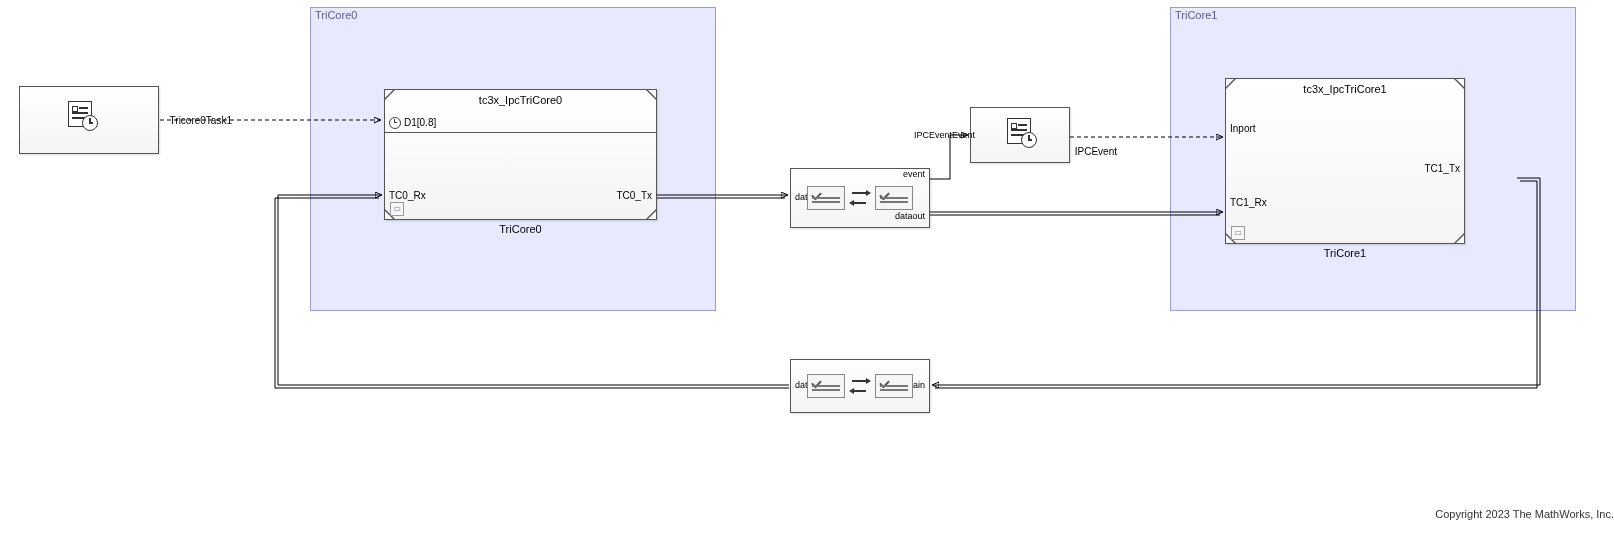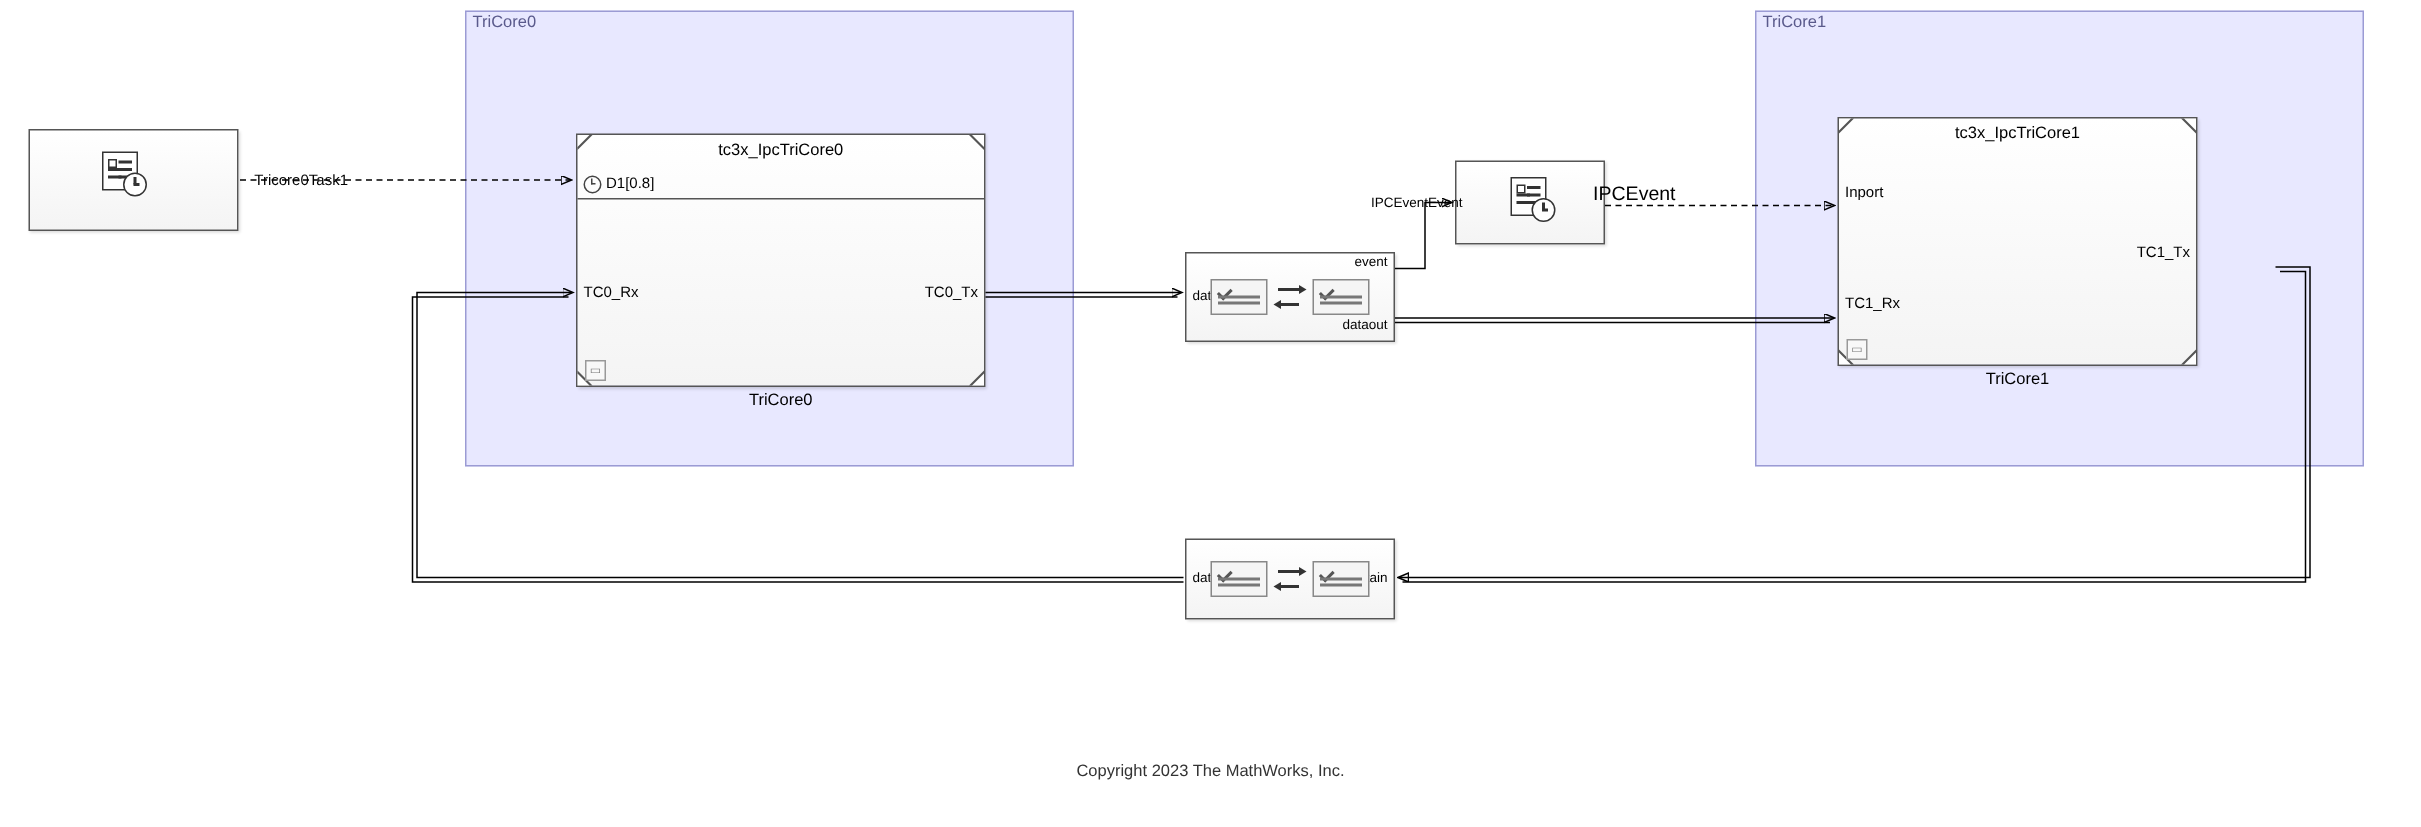--- a/index.html
+++ b/index.html
@@ -28,21 +28,21 @@
 .arrow-pair::before{content:"";position:absolute;top:5px;left:0;width:14px;height:2px;background:#333}
 .arrow-pair::after{content:"";position:absolute;bottom:5px;left:0;width:14px;height:2px;background:#333}
 .ah-r{position:absolute;width:0;height:0;border-top:3px solid transparent;border-bottom:3px solid transparent;border-left:5px solid #333}
 .ah-l{position:absolute;width:0;height:0;border-top:3px solid transparent;border-bottom:3px solid transparent;border-right:5px solid #333}
 .clock{display:inline-block;width:10px;height:10px;border:1px solid #444;border-radius:50%;position:relative;margin-right:3px;vertical-align:middle}
 .clock::before{content:"";position:absolute;left:4px;top:1px;width:1px;height:4px;background:#444}
 .clock::after{content:"";position:absolute;left:4px;top:4px;width:3px;height:1px;background:#444}
 svg.wires{position:absolute;top:0;left:0;width:1614px;height:551px;pointer-events:none}
 svg.wires path,svg.wires line{stroke:#000;stroke-width:1;fill:none}
 svg.wires .dashed{stroke-dasharray:4 3}
-.footer{position:absolute;left:0;right:0;text-align:center;font-size:11px;color:#333}
+.footer{position:absolute;left:0;right:0;text-align:right;font-size:11px;color:#333}
 .task-icon{position:absolute;width:28px;height:28px}
 .task-icon .sheet{position:absolute;left:0;top:0;width:22px;height:24px;border:1px solid #333;background:#fff}
 .task-icon .sheet::before{content:"";position:absolute;left:3px;top:4px;width:4px;height:4px;border:1px solid #333}
 .task-icon .sheet::after{content:"";position:absolute;left:10px;top:5px;width:9px;height:1.5px;background:#333;box-shadow:0 5px 0 #333,0 10px 0 #333,-7px 5px 0 #333,-7px 10px 0 #333}
 .task-icon .clk{position:absolute;right:-2px;bottom:-2px;width:14px;height:14px;border:1px solid #333;border-radius:50%;background:#fff}
 .task-icon .clk::before{content:"";position:absolute;left:6px;top:2px;width:1.5px;height:5px;background:#333}
 .task-icon .clk::after{content:"";position:absolute;left:6px;top:6px;width:4px;height:1.5px;background:#333}
 .ipc-center{position:absolute;top:50%;left:0;right:0;transform:translateY(-50%);text-align:center;white-space:nowrap}
 </style>
 </head>
@@ -56,21 +56,21 @@
 </div>
 
 <div class="block" style="left:19px;top:86px;width:140px;height:68px">
   <div class="task-icon" style="left:48px;top:14px">
     <div class="sheet"></div>
       <div class="clk"></div>
   </div>
   <span class="port-r" style="top:28px;right:-74px">Tricore0Task1</span>
 </div>
 
-<div class="block" style="left:384px;top:89px;width:273px;height:169px">
+<div class="block" style="left:384px;top:89px;width:273px;height:131px">
   <div class="tri-tl"></div>
     <div class="tri-tr"></div>
     <div class="tri-bl"></div>
     <div class="tri-br"></div>
   <div class="block-title">tc3x_IpcTriCore0</div>
   <div class="block-divider" style="top:42px"></div>
   <span class="port-l" style="top:27px"><span class="clock"></span><span>D1[0.8]</span></span>
   <span class="port-l" style="top:100px">TC0_Rx</span>
   <span class="port-r" style="top:100px">TC0_Tx</span>
   <div class="badge">▭</div>
@@ -87,21 +87,21 @@
     <span class="ipc-icon"></span>
   </div>
 </div>
 
 <div class="block" style="left:970px;top:107px;width:100px;height:56px">
   <div class="task-icon" style="left:36px;top:10px">
     <div class="sheet"></div>
       <div class="clk"></div>
   </div>
   <span class="port-l" style="top:22px;left:-66px;font-size:9px;white-space:nowrap;width:70px;text-align:right">IPCEventEvent</span>
-  <span class="port-r" style="top:13px;right:-48px;font-size:13px">IPCEvent</span>
+  <span class="port-r" style="top:38px;right:-48px;font-size:10px">IPCEvent</span>
 </div>
 
 <div class="block" style="left:1225px;top:78px;width:240px;height:166px">
   <div class="tri-tl"></div>
     <div class="tri-tr"></div>
     <div class="tri-bl"></div>
     <div class="tri-br"></div>
   <div class="block-title">tc3x_IpcTriCore1</div>
   <span class="port-l" style="top:44px">Inport</span>
   <span class="port-l" style="top:118px">TC1_Rx</span>

